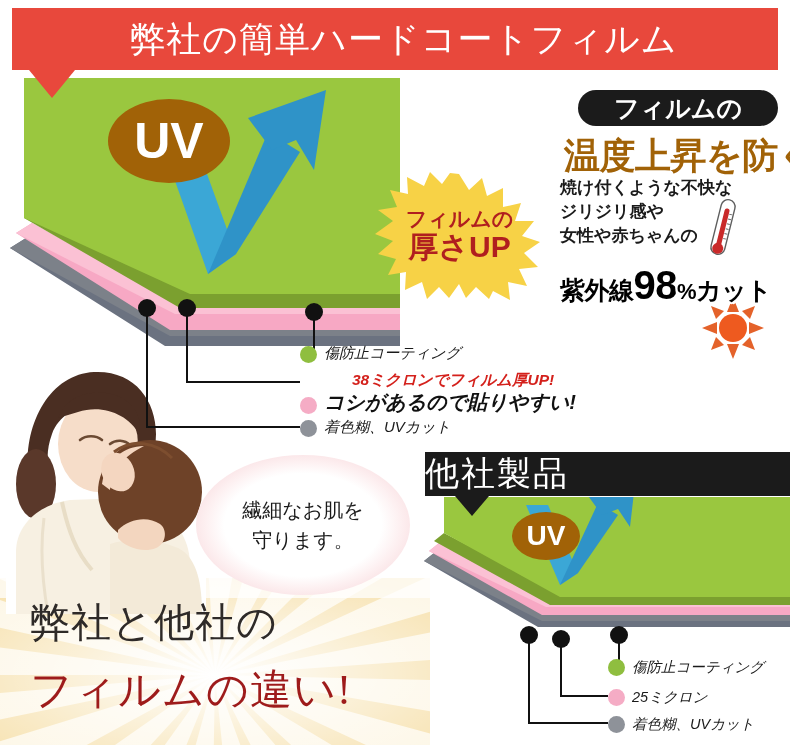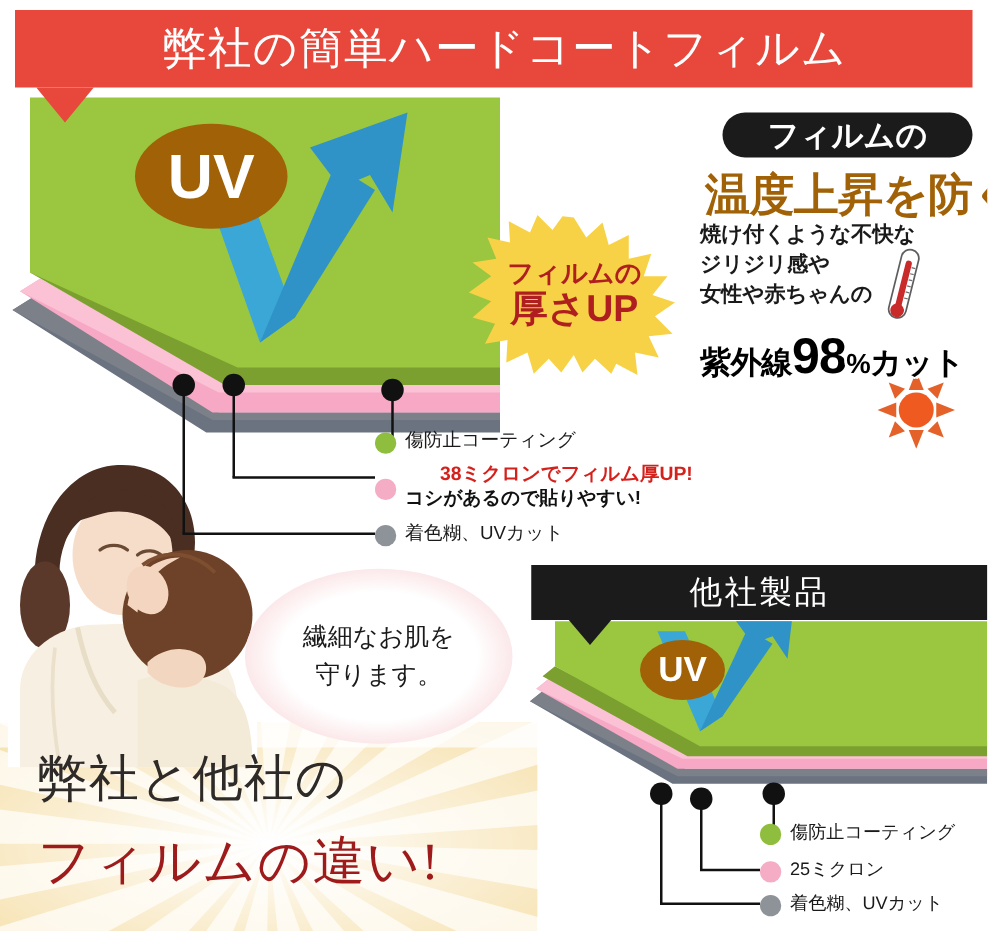--- a/index.html
+++ b/index.html
@@ -141,23 +141,24 @@
     background: #111111;
     z-index: 13;
   }
   .lead-v { width: 2px; }
   .lead-h { height: 2px; }
 
   
   .legend-row {
     position: absolute;
     display: flex;
-    align-items: flex-start;
+    align-items: flex-end;
     z-index: 16;
     white-space: nowrap;
+    font-style: italic;
   }
   .legend-bullet {
     width: 17px;
     height: 17px;
     border-radius: 50%;
     flex: 0 0 auto;
     margin-right: 7px;
     margin-top: 2px;
   }
   .legend-text {
@@ -171,21 +172,21 @@
     color: #d4211c;
     font-weight: bold;
     font-size: 15.5px;
     line-height: 1.2;
     margin-left: 28px;
   }
   .legend-strong-black {
     display: block;
     color: #111111;
     font-weight: bold;
-    font-size: 15px;
+    font-size: 20px;
     line-height: 1.2;
   }
 
   
   .pill {
     position: absolute;
     background: #1b1b1b;
     border-radius: 999px;
     display: flex;
     align-items: center;
@@ -256,23 +257,23 @@
     width: 365px;
     height: 44px;
     background: #1b1b1b;
     z-index: 22;
   }
   .banner-other-title {
     position: absolute;
     left: 0; right: 0;
     top: 50%;
     transform: translateY(-50%);
-    text-align: center;
+    text-align: left;
     color: #ffffff;
-    font-size: 26px;
+    font-size: 34px;
     font-weight: 500;
     letter-spacing: 2px;
     white-space: nowrap;
   }
   .banner-other-notch {
     position: absolute;
     left: 455px;
     top: 496px;
     width: 0; height: 0;
     border-left: 17px solid transparent;

